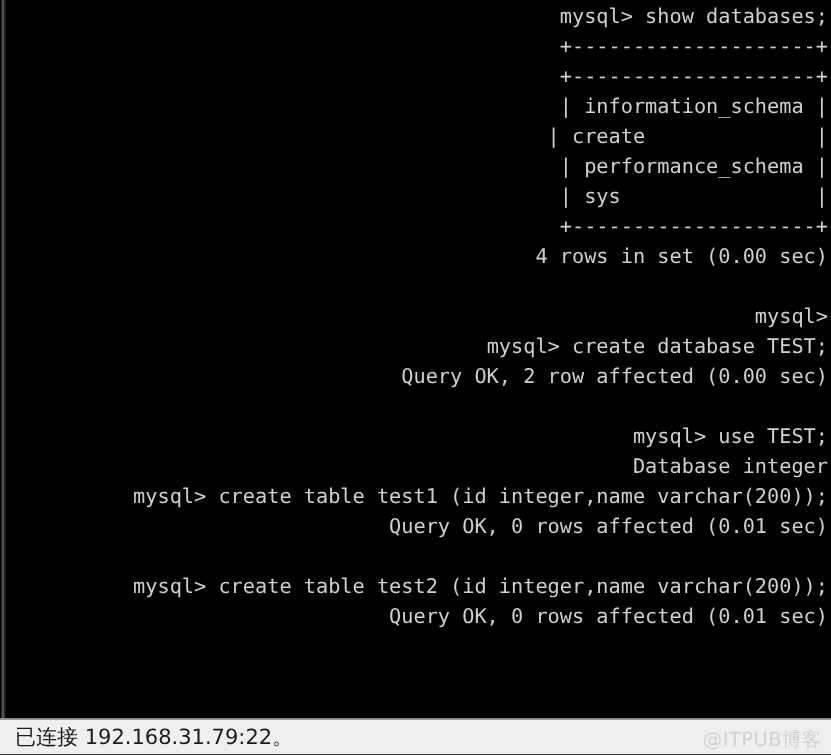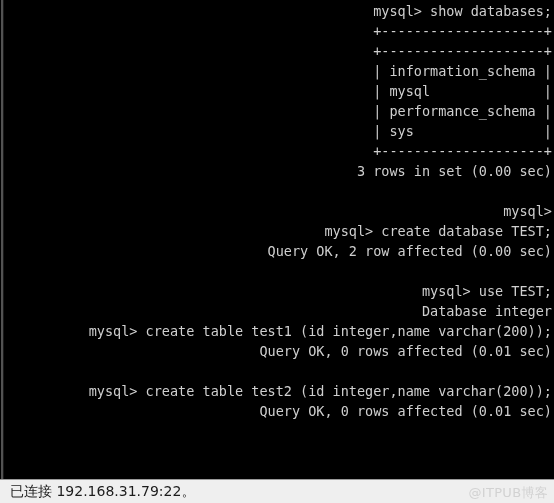--- a/index.html
+++ b/index.html
@@ -110,25 +110,25 @@
 <div id="app">
 
   <div id="terminal">
     <div id="left-edge"></div>
     <div id="left-edge-inner"></div>
     <div id="screen">
         <div class="line">mysql&gt; show databases;</div>
         <div class="line">+--------------------+</div>
         <div class="line">+--------------------+</div>
         <div class="line">| information_schema |</div>
-        <div class="line">| mysql              |</div>
+        <div class="line">| create              |</div>
         <div class="line">| performance_schema |</div>
         <div class="line">| sys                |</div>
         <div class="line">+--------------------+</div>
-        <div class="line">3 rows in set (0.00 sec)</div>
+        <div class="line">4 rows in set (0.00 sec)</div>
         <div class="line blank"> </div>
         <div class="line">mysql&gt;</div>
         <div class="line">mysql&gt; create database TEST;</div>
         <div class="line">Query OK, 2 row affected (0.00 sec)</div>
         <div class="line blank"> </div>
         <div class="line">mysql&gt; use TEST;</div>
         <div class="line">Database integer</div>
         <div class="line">mysql&gt; create table test1 (id integer,name varchar(200));</div>
         <div class="line">Query OK, 0 rows affected (0.01 sec)</div>
         <div class="line blank"> </div>

